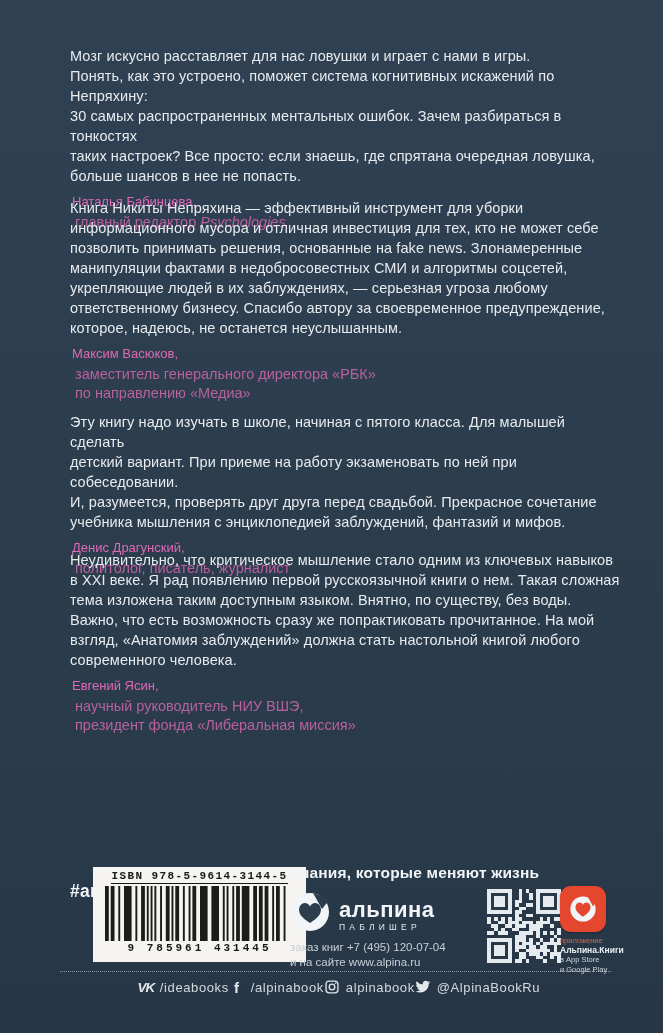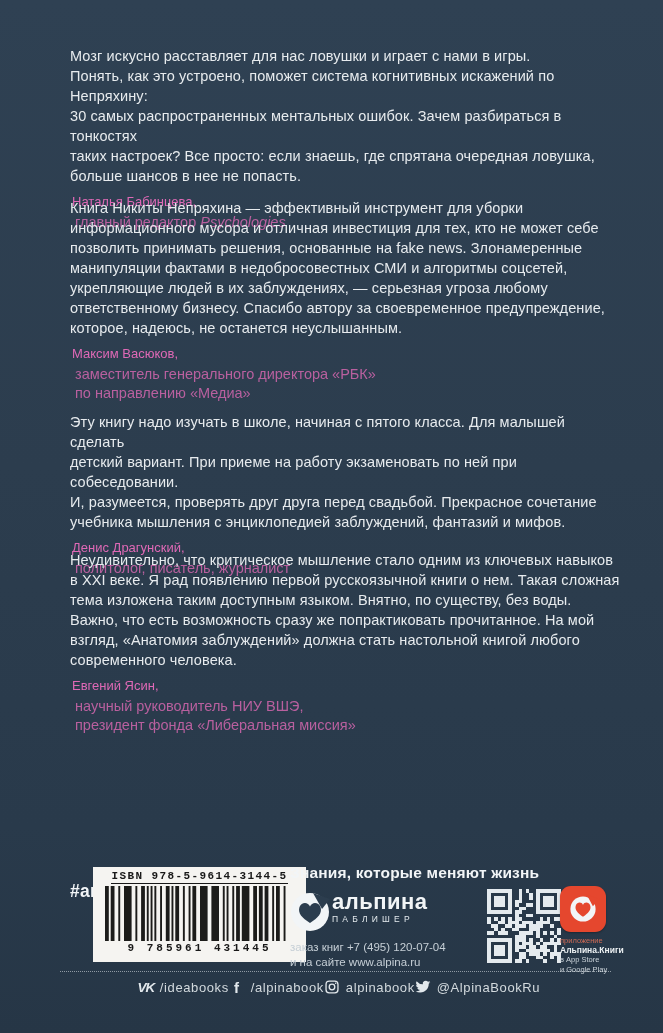--- a/index.html
+++ b/index.html
@@ -29,21 +29,21 @@
     position:absolute;left:62px;top:867px;width:213px;height:95px;
     background:#f5f4f1;display:flex;flex-direction:column;align-items:center;
     padding:3px 8px;box-sizing:border-box;margin-left:31px;
   }
   .barcode .isbn{color:#181818;font-size:11px;letter-spacing:1.4px;font-weight:bold;
     font-family:"Liberation Mono","DejaVu Sans Mono",monospace;border-bottom:1px solid #181818;padding-bottom:1px;}
   .barcode .bars{width:190px;height:55px;margin-top:2px;}
   .barcode .num{color:#181818;font-size:11px;letter-spacing:3px;font-weight:bold;
     font-family:"Liberation Mono","DejaVu Sans Mono",monospace;margin-top:1px;}
   .tagline{position:absolute;left:290px;top:864px;color:#f2f5f7;font-weight:bold;font-size:15.5px;letter-spacing:.2px;}
-  .logo-row{position:absolute;left:290px;top:892px;display:flex;align-items:flex-start;gap:2px;}
+  .logo-row{position:absolute;left:290px;top:892px;display:flex;align-items:flex-end;gap:9px;}
   .brand-name{color:#f2f5f7;font-weight:bold;font-size:22px;line-height:20px;letter-spacing:.5px;}
   .brand-sub{color:#e3e9ed;font-size:8.5px;letter-spacing:4.2px;margin-top:2px;}
   .order1{position:absolute;left:290px;top:941px;color:#c6cfd6;font-size:11.5px;}
   .order2{position:absolute;left:290px;top:956px;color:#c6cfd6;font-size:11.5px;}
   .qr{position:absolute;left:487px;top:889px;width:74px;height:74px;}
   .app-icon{
     position:absolute;left:560px;top:886px;width:46px;height:46px;border-radius:11px;
     background:#e5472e;display:flex;align-items:center;justify-content:center;
     box-shadow:0 1px 2px rgba(0,0,0,.3);
   }

